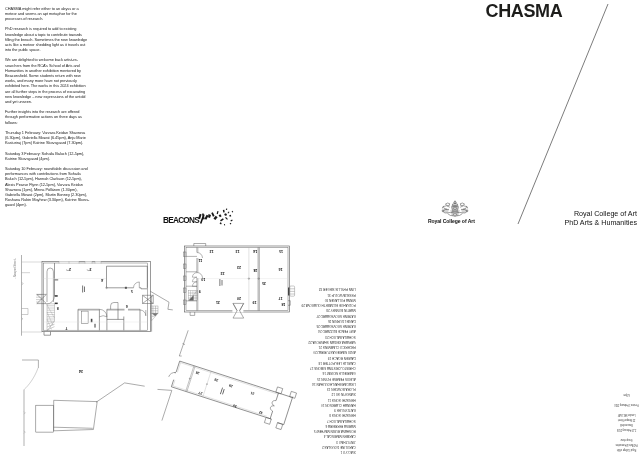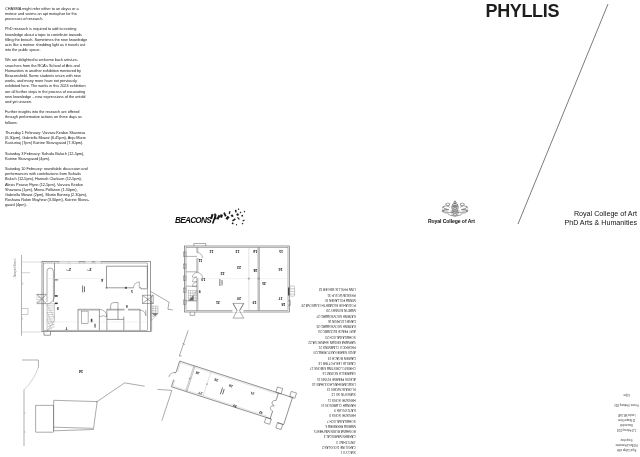--- a/index.html
+++ b/index.html
@@ -42,29 +42,29 @@
 performances with contributions from Sohaila<br>
 Baluch (12-5pm), Hannah Clarkson (12-5pm),<br>
 Alexis Pearse Flynn (12-5pm), Varvara Keidan<br>
 Shavrova (1pm), Minna Pöllänen (1.30pm),<br>
 Gabriella Mowat (2pm), Martin Bonney (2.30pm),<br>
 Roshana Rubin Mayhew (3.30pm), Katrine Skovs-<br>
 gaard (4pm).
   </div>
 </div>
 
-<div style="position:absolute;left:485.5px;top:0.5px;font-weight:bold;font-size:18px;letter-spacing:-0.35px;color:#1d1d1b;">PHYLLIS</div>
+<div style="position:absolute;left:485.5px;top:0.5px;font-weight:bold;font-size:18px;letter-spacing:-0.35px;color:#1d1d1b;">CHASMA</div>
 
 <svg style="position:absolute;left:0;top:0;" width="640" height="457">
   <line x1="608" y1="4" x2="518" y2="224" stroke="#5a5a5a" stroke-width="0.8"></line>
 </svg>
 
 <div style="position:absolute;left:437px;top:210.4px;width:200px;text-align:right;font-size:7.6px;line-height:8.7px;color:#111;transform:scale(0.94,1);transform-origin:100% 0;">Royal College of Art<br>PhD Arts &amp; Humanities</div>
 
-<div id="beacons" style="position:absolute;left:172px;top:205px;width:75px;height:24px;font-style:italic;">
+<div id="beacons" style="position:absolute;left:160px;top:205px;width:75px;height:24px;">
 <svg width="75" height="24">
 
   <text x="3" y="17.8" font-family="Liberation Sans" font-weight="bold" font-size="8.2" fill="#111" letter-spacing="-0.72">BEACONS</text>
   <rect x="41.5" y="9.2" width="1.6" height="9.6" fill="#111" transform="rotate(20 42.3 14)"></rect>
 
   <g fill="#1a1a1a">
     <rect x="39" y="9" width="2" height="5" transform="rotate(18 40 11)"></rect>
     <rect x="42.5" y="8.5" width="1.5" height="6" transform="rotate(-12 43 11)"></rect>
     <rect x="45.5" y="10" width="2.2" height="4.5" transform="rotate(30 46.5 12)"></rect>
     <path d="M48.5,9 l2.5,1 -1,3 -2,-0.8 Z"></path>

